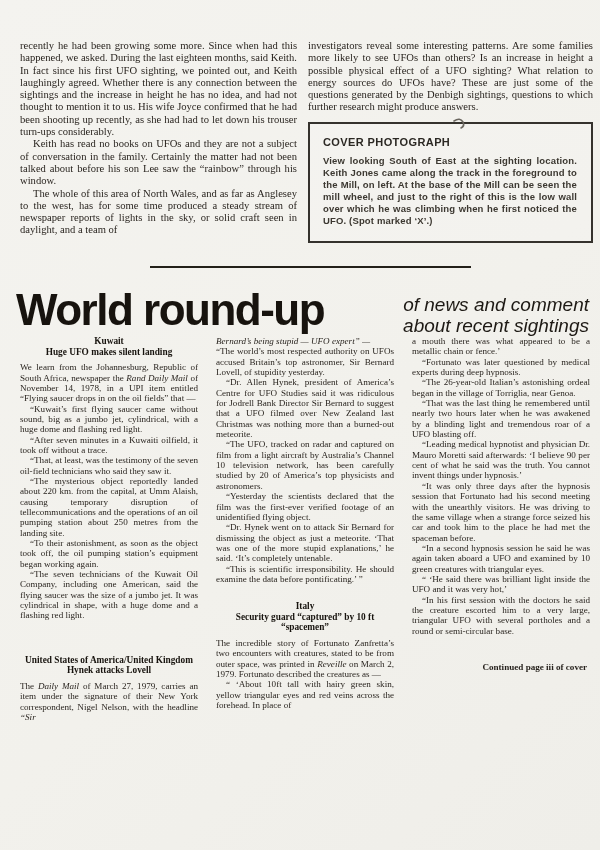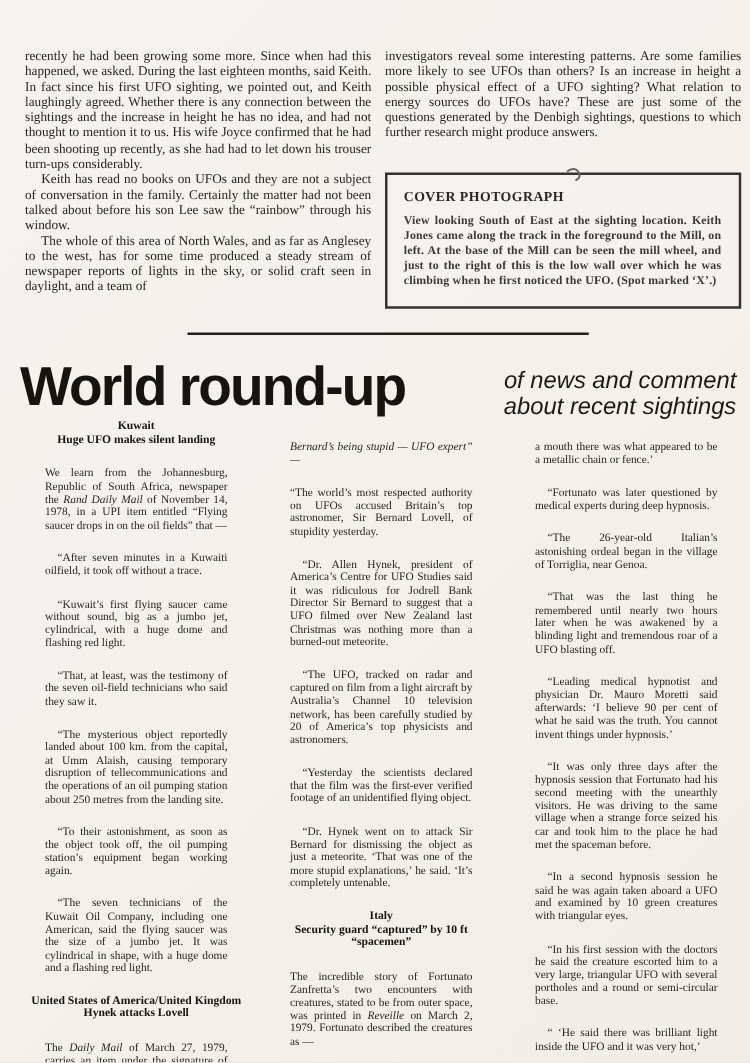--- a/index.html
+++ b/index.html
@@ -15,24 +15,24 @@
   }
   
   .top{position:absolute;top:40px;left:20px;display:flex;gap:11px;}
   .top-left{width:277px;}
   .top-right{width:285px;}
   .top p{margin:0;font-size:10.6px;line-height:12.3px;text-align:justify;}
   .ind2{text-indent:13px;}
   
   .cover-box{
     position:relative;
-    margin-top:24px;
+    margin-top:8px;
     border:2px solid #35322d;
     padding:9px 14px 14px 13px;
-    font-family:Liberation Serif, serif;
+    font-family:Liberation Sans, sans-serif;
     background:rgba(255,255,255,0.12);
   }
   .cover-box h3{
     margin:3px 0 7px 0;
     font-size:11px;letter-spacing:.4px;
     color:#2b2823;
   }
   .cover-box p{
     margin:0;
     font-size:9.5px;line-height:12.1px;
@@ -51,28 +51,28 @@
   }
   .masthead-sub{
     position:absolute;top:294px;right:11px;width:210px;
     font-family:"Liberation Sans",sans-serif;
     font-style:italic;font-size:19px;line-height:21px;
     text-align:right;color:#1d1914;
   }
   
   .cols{position:absolute;top:336px;left:20px;width:570px;display:flex;gap:18px;}
   .col{flex:1;min-width:0;}
-  .col p{margin:16px;font-size:9.1px;line-height:10.35px;text-align:justify;}
+  .col p{margin:0;font-size:9.1px;line-height:10.35px;text-align:justify;}
   .ind{text-indent:10px;}
   .art-head{
     text-align:center;font-weight:bold;
     font-size:9.3px;line-height:10.6px;
     margin:0 0 5px 0;color:#17130e;
   }
-  .art-head.gap1{margin-top:10px;}
+  .art-head.gap1{margin-top:34px;}
   .art-head.gap2{margin-top:17px;}
   .lead-italic{font-style:italic;}
   .continued{
     margin-top:26px !important;
     text-align:right !important;
     font-weight:bold;
     font-size:9.6px;padding-right:3px;
   }
   i{font-style:italic;}
 </style>
@@ -107,55 +107,56 @@
   </div>
 
   <section class="cols">
 
     <div class="col">
       <div class="art-head">
         <div>Kuwait</div>
         <div>Huge UFO makes silent landing</div>
       </div>
       <p>We learn from the Johannesburg, Republic of South Africa, newspaper the <i>Rand Daily Mail</i> of November 14, 1978, in a UPI item entitled “Flying saucer drops in on the oil fields” that —</p>
+      <p class="ind">“Kuwait’s first flying saucer came without sound, big as a jumbo jet, cylindrical, with a huge dome and flashing red light.</p>
       <p class="ind">“After seven minutes in a Kuwaiti oilfield, it took off without a trace.</p>
-      <p class="ind">“Kuwait’s first flying saucer came without sound, big as a jumbo jet, cylindrical, with a huge dome and flashing red light.</p>
       <p class="ind">“That, at least, was the testimony of the seven oil-field technicians who said they saw it.</p>
-      <p class="ind">“The mysterious object reportedly landed about 100 km. from the capital, at Umm Alaish, causing temporary disruption of tellecommunications and the operations of an oil pumping station about 250 metres from the landing site.</p>
+      <p class="ind">“The mysterious object reportedly landed about 220 km. from the capital, at Umm Alaish, causing temporary disruption of tellecommunications and the operations of an oil pumping station about 250 metres from the landing site.</p>
       <p class="ind">“To their astonishment, as soon as the object took off, the oil pumping station’s equipment began working again.</p>
       <p class="ind">“The seven technicians of the Kuwait Oil Company, including one American, said the flying saucer was the size of a jumbo jet. It was cylindrical in shape, with a huge dome and a flashing red light.</p>
       <div class="art-head gap1">
         <div>United States of America/United Kingdom</div>
         <div>Hynek attacks Lovell</div>
       </div>
       <p>The <i>Daily Mail</i> of March 27, 1979, carries an item under the signature of their New York correspondent, Nigel Nelson, with the headline <i>“Sir</i></p>
     </div>
 
     <div class="col">
       <p class="lead-italic">Bernard’s being stupid — UFO expert” —</p>
       <p>“The world’s most respected authority on UFOs accused Britain’s top astronomer, Sir Bernard Lovell, of stupidity yesterday.</p>
       <p class="ind">“Dr. Allen Hynek, president of America’s Centre for UFO Studies said it was ridiculous for Jodrell Bank Director Sir Bernard to suggest that a UFO filmed over New Zealand last Christmas was nothing more than a burned-out meteorite.</p>
       <p class="ind">“The UFO, tracked on radar and captured on film from a light aircraft by Australia’s Channel 10 television network, has been carefully studied by 20 of America’s top physicists and astronomers.</p>
       <p class="ind">“Yesterday the scientists declared that the film was the first-ever verified footage of an unidentified flying object.</p>
       <p class="ind">“Dr. Hynek went on to attack Sir Bernard for dismissing the object as just a meteorite. ‘That was one of the more stupid explanations,’ he said. ‘It’s completely untenable.</p>
+      <p class="ind">“This is scientific irresponsibility. He should examine the data before pontificating.’ ”</p>
       <div class="art-head gap2">
         <div>Italy</div>
         <div>Security guard “captured” by 10 ft “spacemen”</div>
       </div>
       <p>The incredible story of Fortunato Zanfretta’s two encounters with creatures, stated to be from outer space, was printed in <i>Reveille</i> on March 2, 1979. Fortunato described the creatures as —</p>
       <p class="ind">“ ‘About 10ft tall with hairy green skin, yellow triangular eyes and red veins across the forehead. In place of</p>
     </div>
 
     <div class="col">
       <p>a mouth there was what appeared to be a metallic chain or fence.’</p>
       <p class="ind">“Fortunato was later questioned by medical experts during deep hypnosis.</p>
       <p class="ind">“The 26-year-old Italian’s astonishing ordeal began in the village of Torriglia, near Genoa.</p>
       <p class="ind">“That was the last thing he remembered until nearly two hours later when he was awakened by a blinding light and tremendous roar of a UFO blasting off.</p>
       <p class="ind">“Leading medical hypnotist and physician Dr. Mauro Moretti said afterwards: ‘I believe 90 per cent of what he said was the truth. You cannot invent things under hypnosis.’</p>
       <p class="ind">“It was only three days after the hypnosis session that Fortunato had his second meeting with the unearthly visitors. He was driving to the same village when a strange force seized his car and took him to the place he had met the spaceman before.</p>
       <p class="ind">“In a second hypnosis session he said he was again taken aboard a UFO and examined by 10 green creatures with triangular eyes.</p>
+      <p class="ind">“ ‘He said there was brilliant light inside the UFO and it was very hot,’</p>
       <p class="ind">“In his first session with the doctors he said the creature escorted him to a very large, triangular UFO with several portholes and a round or semi-circular base.</p>
-      <p class="ind">“ ‘He said there was brilliant light inside the UFO and it was very hot,’</p>
       <p class="continued">Continued page iii of cover</p>
     </div>
 
   </section>
 </div>
 
 </body></html>

